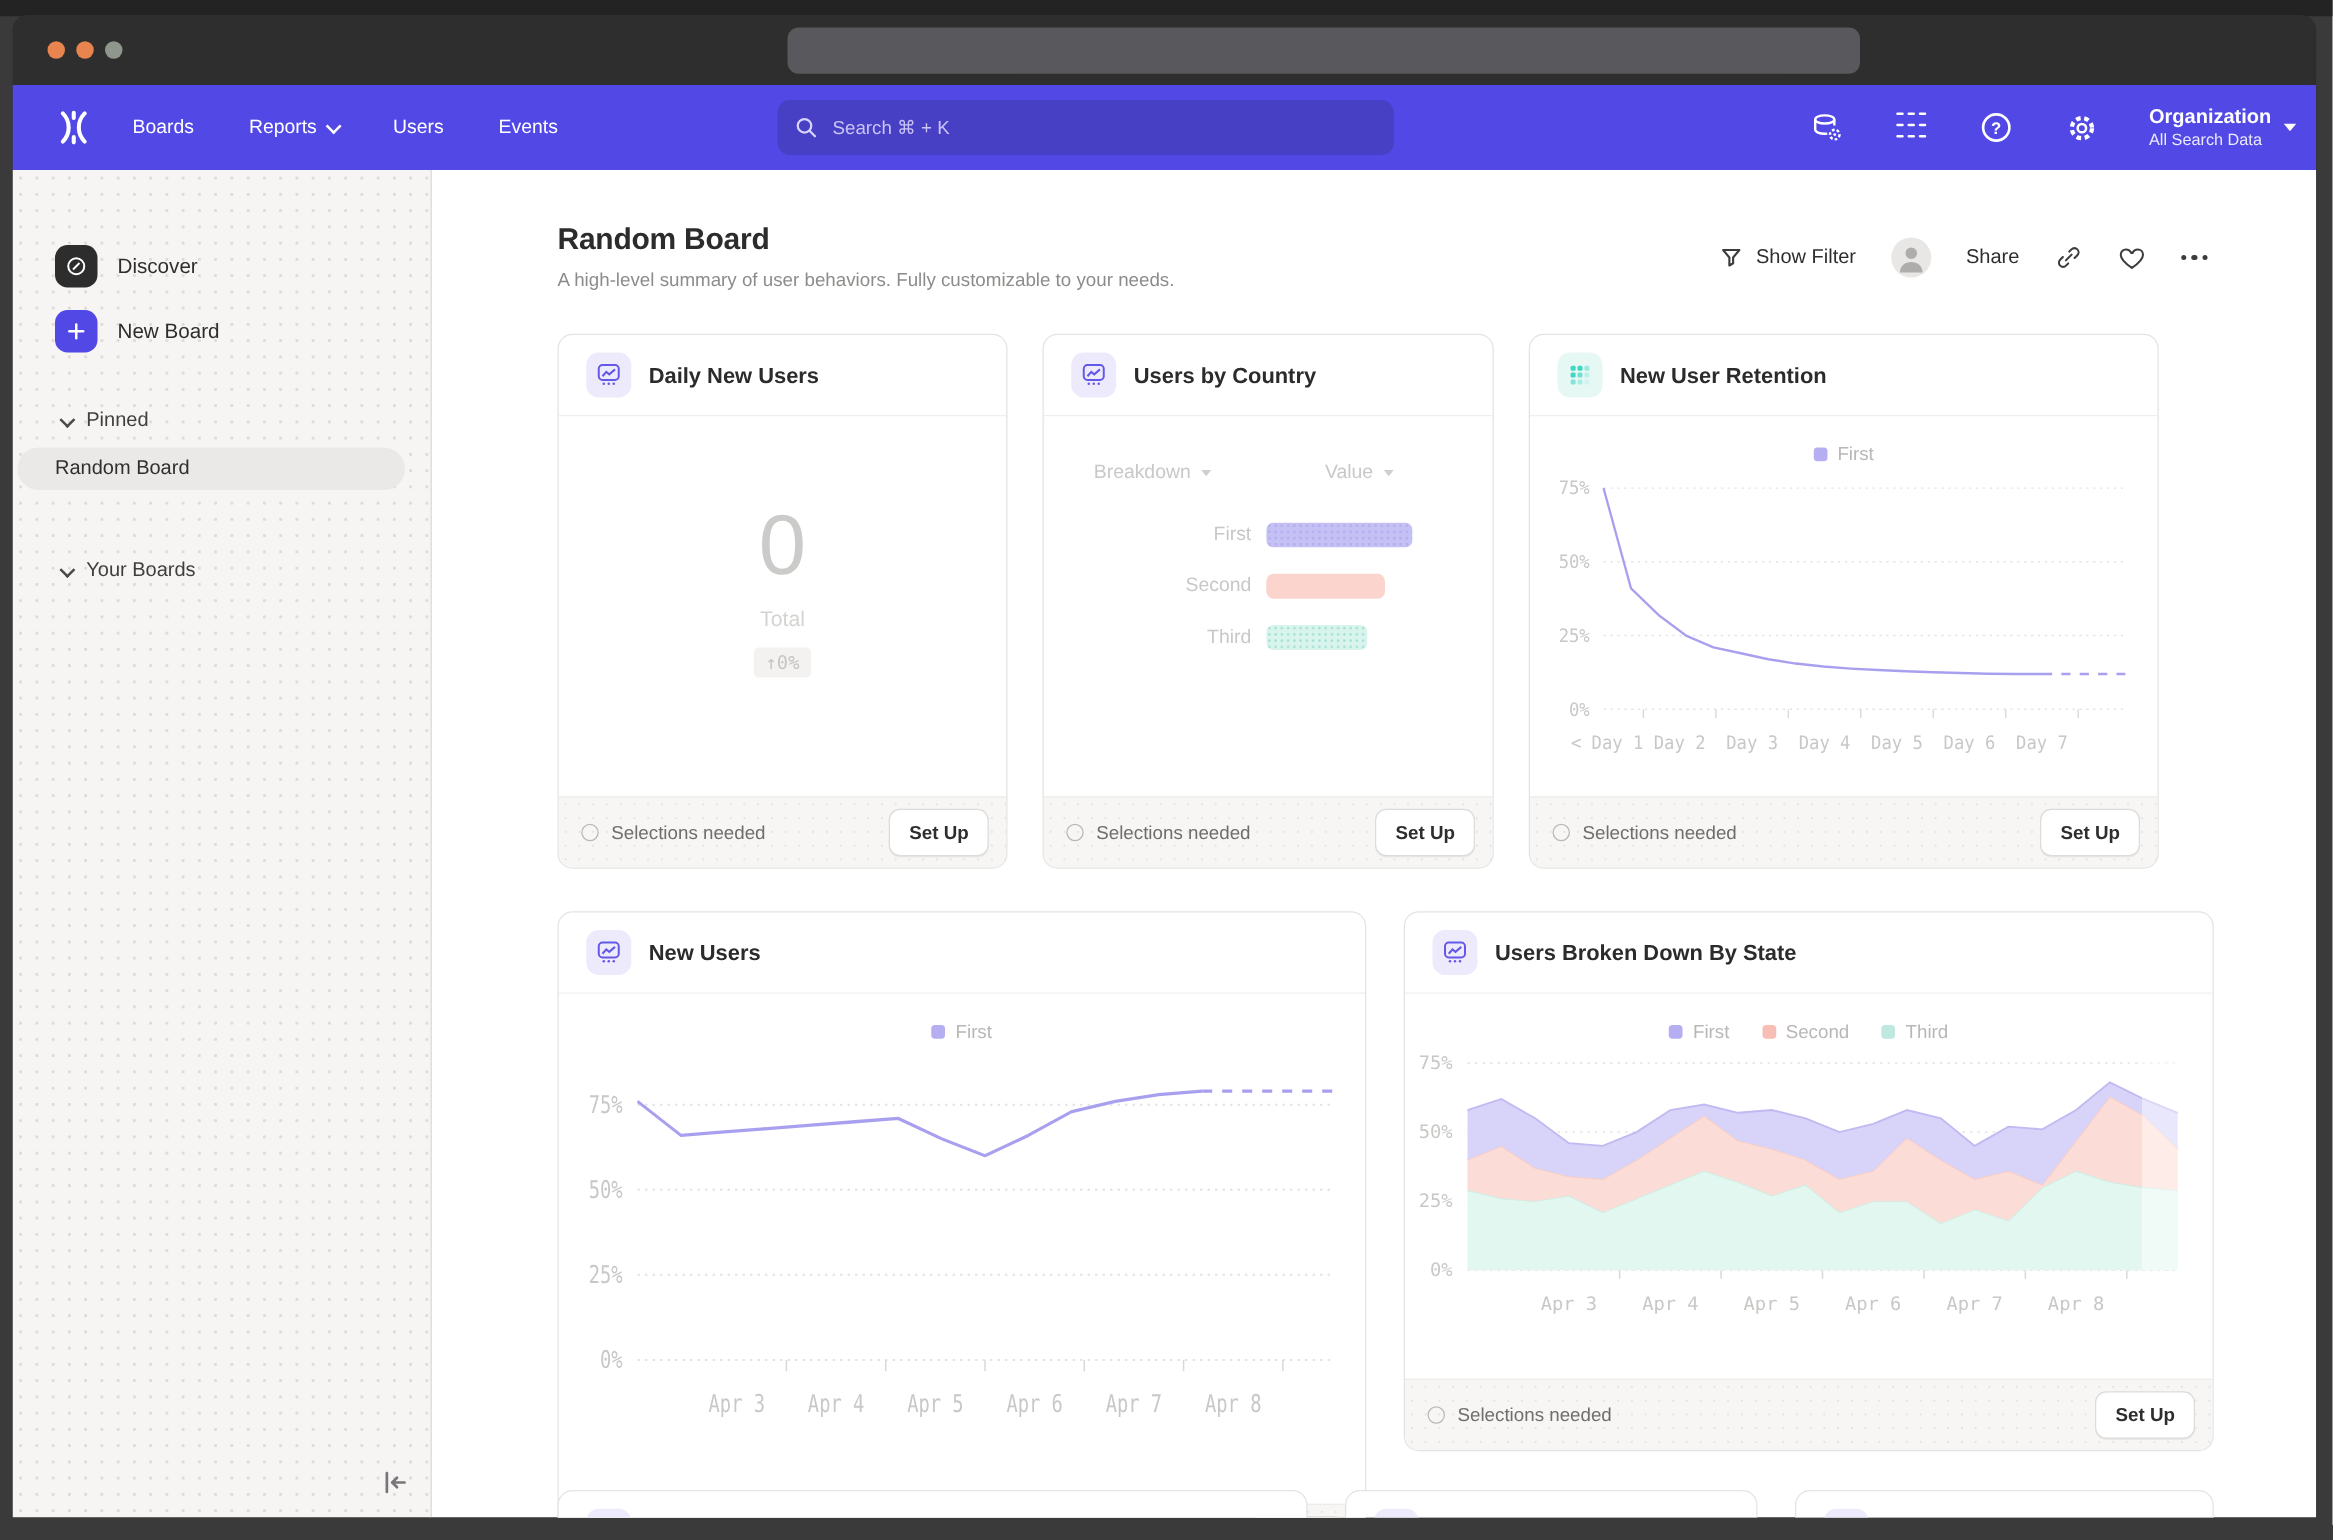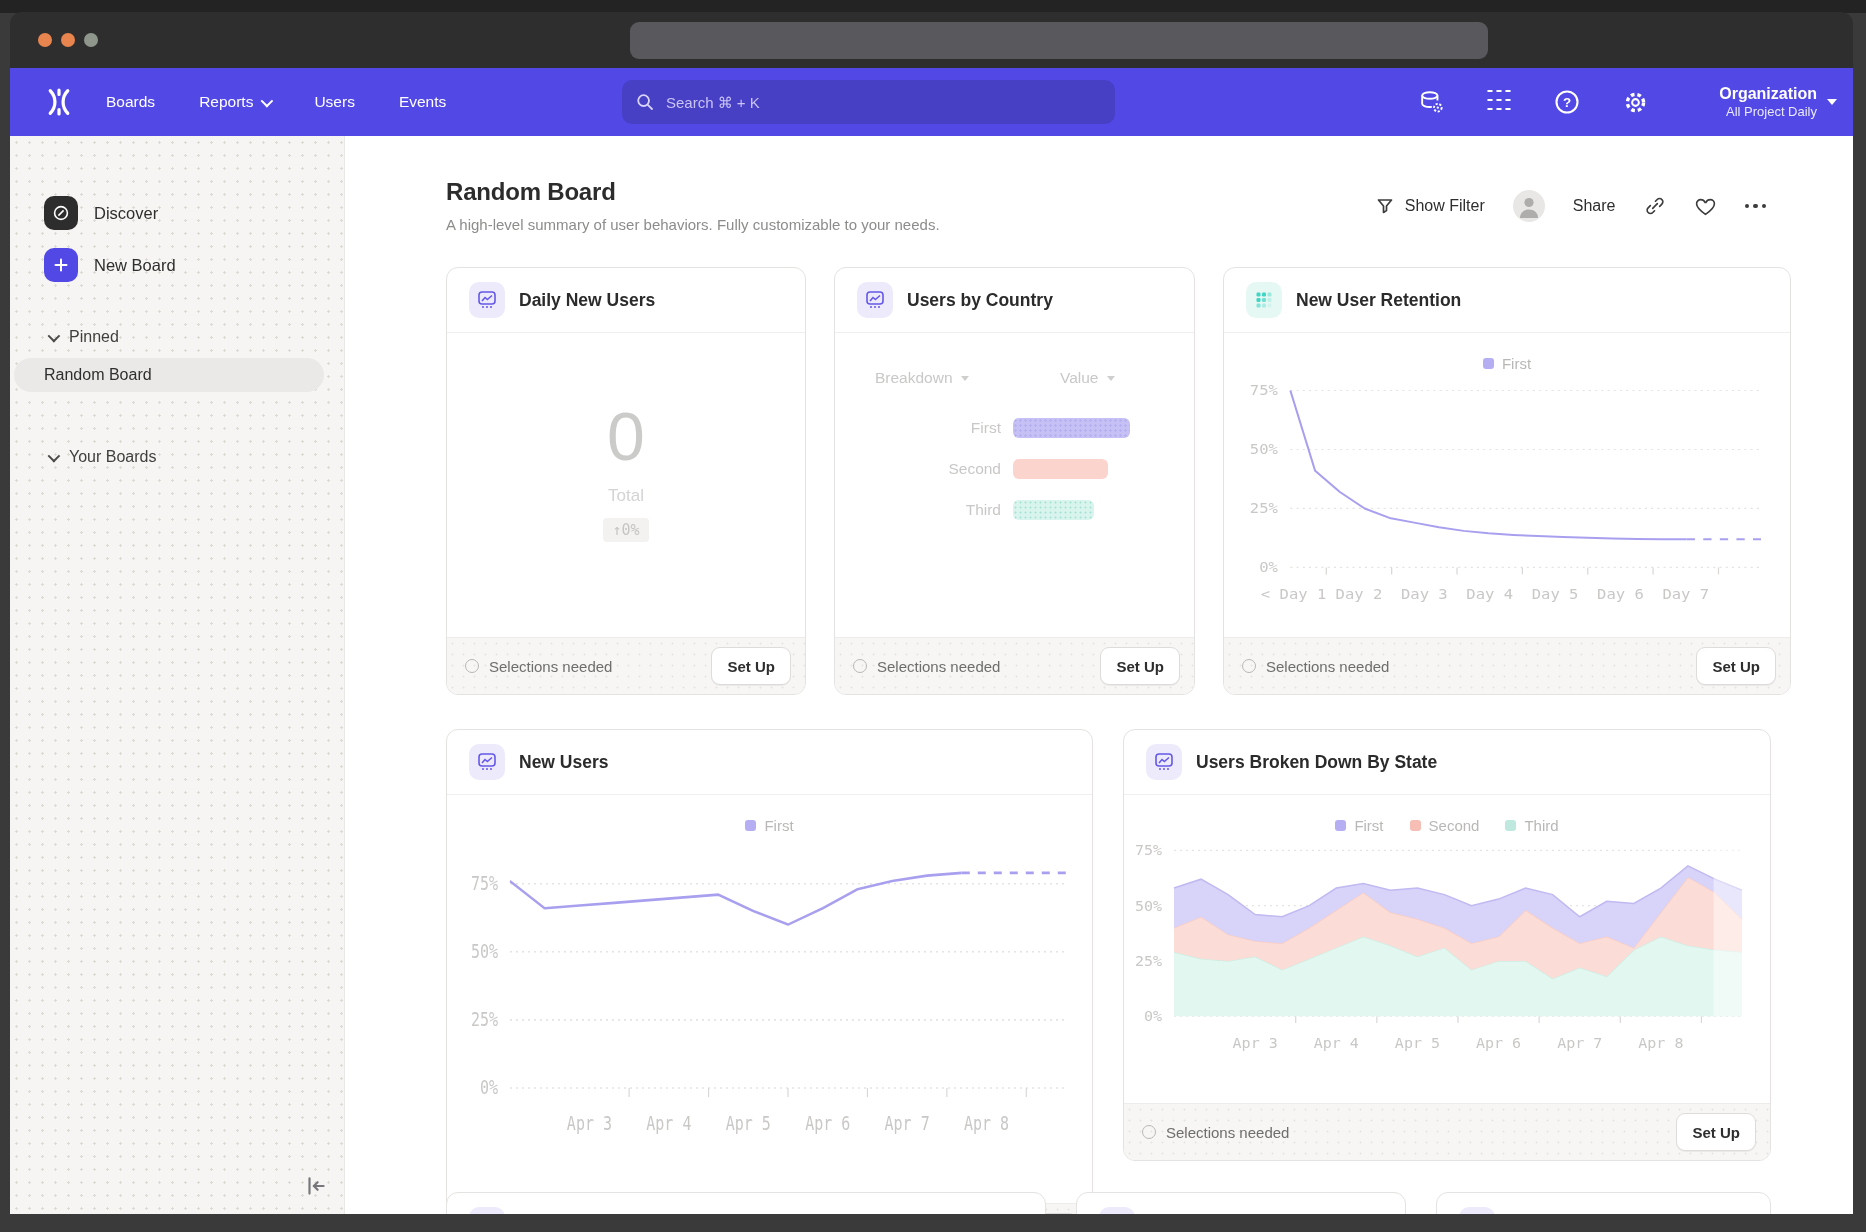--- a/index.html
+++ b/index.html
@@ -21,21 +21,21 @@
   .nav-item{display:flex;align-items:center;gap:8px;cursor:default;}
   .chev{width:7px;height:7px;border-right:2px solid #fff;border-bottom:2px solid #fff;transform:rotate(45deg) translateY(-2px);display:inline-block;}
   .search{position:absolute;left:612px;top:12px;width:493px;height:44px;border-radius:10px;background:#473fc4;display:flex;align-items:center;padding:0 14px;gap:10px;box-sizing:border-box;}
   .search input{flex:1;background:transparent;border:none;outline:none;font-size:15px;color:#eceafd;font-family:"Liberation Sans",sans-serif;}
   .search input::placeholder{color:#c9c4f6;}
   .nav-right{position:absolute;right:16px;top:0;height:68px;display:flex;align-items:center;gap:40px;}
   .nav-ico{width:28px;height:28px;display:flex;align-items:center;justify-content:center;}
   .grid-ico{display:grid;grid-template-columns:repeat(3,6px);grid-template-rows:repeat(3,6px);gap:3px;}
   .grid-ico i{border:1.6px solid #fff;border-radius:1.5px;display:block;box-sizing:border-box;}
   .org{display:flex;align-items:center;gap:10px;}
-  .org-txt{text-align:right;line-height:1.25;margin-left:30px;}
+  .org-txt{text-align:left;line-height:1.25;}
   .org-name{font-size:16px;font-weight:700;}
   .org-proj{font-size:13px;color:rgba(255,255,255,.88);}
   .tri{width:0;height:0;border-left:5px solid transparent;border-right:5px solid transparent;border-top:6px solid #fff;display:inline-block;}
   
   .content{flex:1;display:flex;min-height:0;}
   .sidebar{width:334px;flex:0 0 auto;background:#f6f5f3;border-right:1px solid #e9e8e6;position:relative;
            background-image:radial-gradient(circle,#ddd9d3 1px,transparent 1.3px);background-size:13px 13px;}
   .side-item{display:flex;align-items:center;gap:16px;margin-left:34px;margin-bottom:18px;cursor:default;}
   .side-item:first-child{padding-top:60px;}
   .tile34{width:34px;height:34px;border-radius:10px;display:flex;align-items:center;justify-content:center;flex:0 0 auto;}
@@ -166,21 +166,21 @@
       </span>
       <span class="nav-ico">
         <svg width="27" height="27" viewBox="0 0 24 24" fill="none" stroke="#fff">
           <circle cx="12" cy="12" r="7.2" stroke-width="3" stroke-dasharray="3.3 2.6"></circle>
           <circle cx="12" cy="12" r="3" stroke-width="1.8"></circle>
         </svg>
       </span>
       <span class="org">
         <span class="org-txt">
           <div class="org-name">Organization</div>
-          <div class="org-proj">All Project Daily</div>
+          <div class="org-proj">All Search Data</div>
         </span>
         <i class="tri"></i>
       </span>
     </div>
   </div>
 
   <div class="content">
 
     <aside class="sidebar">
       <div class="side-item">
@@ -336,21 +336,21 @@
         </div>
         <div class="card-foot">
           <span class="status">
               <i class="odot"></i>
               <span>Selections needed</span>
             </span>
           <button class="setup">Set Up</button>
         </div>
       </div>
 
-      <div class="card" style="left:878px;top:131px;width:568px;height:428px">
+      <div class="card" style="left:878px;top:131px;width:504px;height:428px">
         <div class="card-head">
           <span class="tile36 tile-mint">
             <svg width="20" height="20" viewBox="0 0 20 20" fill="#3fd6c3">
               <rect x="2.5" y="2.5" width="4" height="4" rx="1.2"></rect>
                 <rect x="8" y="2.5" width="4" height="4" rx="1.2"></rect>
                 <rect x="13.5" y="2.5" width="4" height="4" rx="1.2" opacity=".45"></rect>
               <rect x="2.5" y="8" width="4" height="4" rx="1.2"></rect>
                 <rect x="8" y="8" width="4" height="4" rx="1.2" opacity=".7"></rect>
                 <rect x="13.5" y="8" width="4" height="4" rx="1.2" opacity=".25"></rect>
               <rect x="2.5" y="13.5" width="4" height="4" rx="1.2" opacity=".6"></rect>

